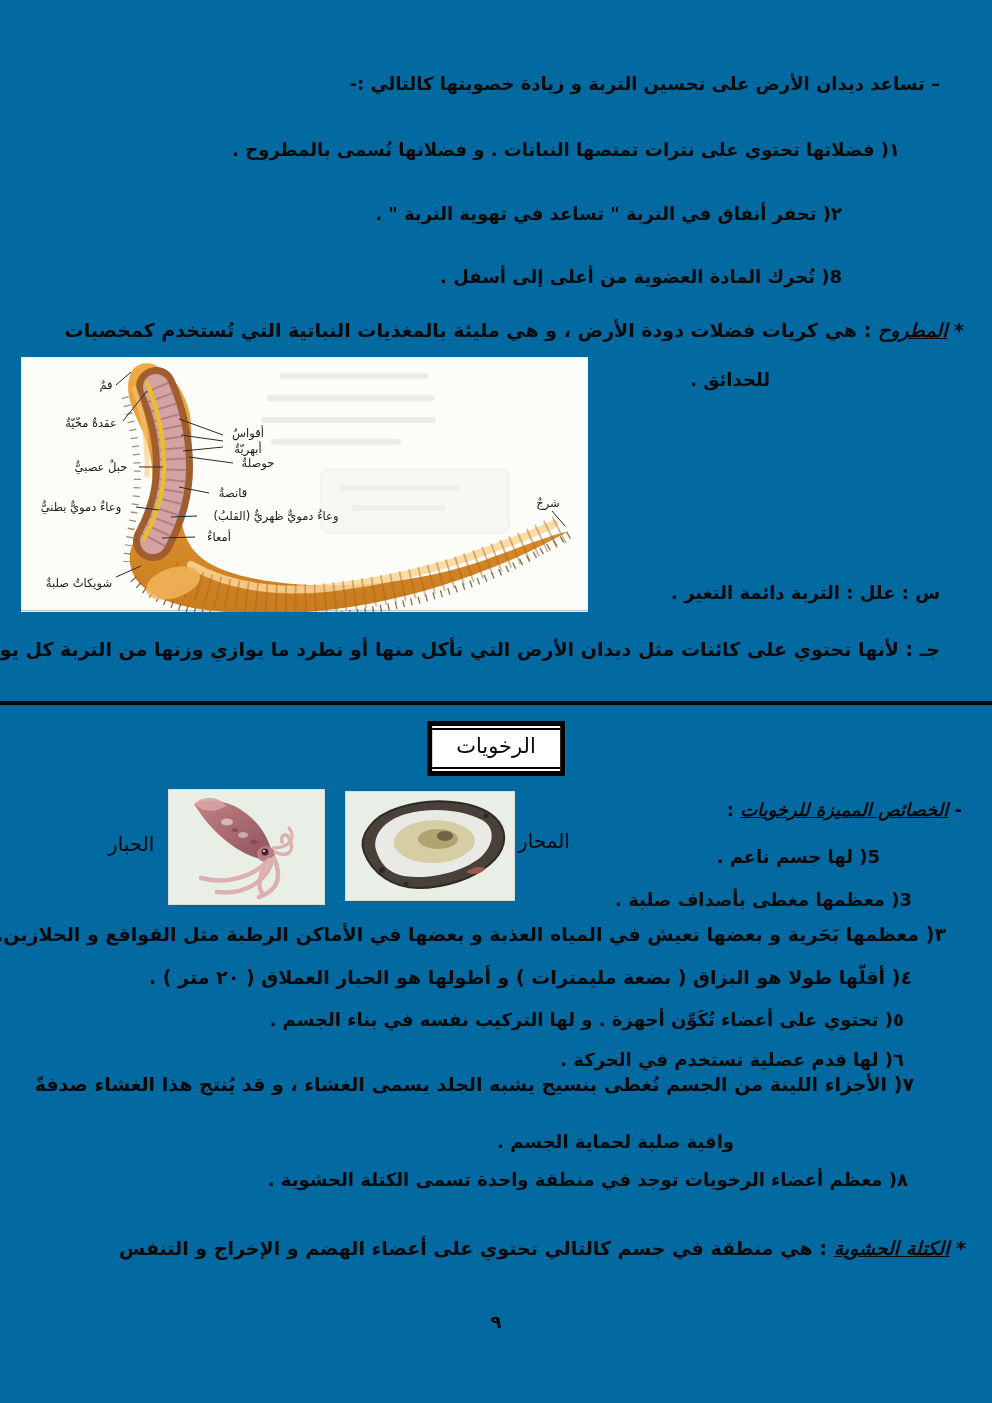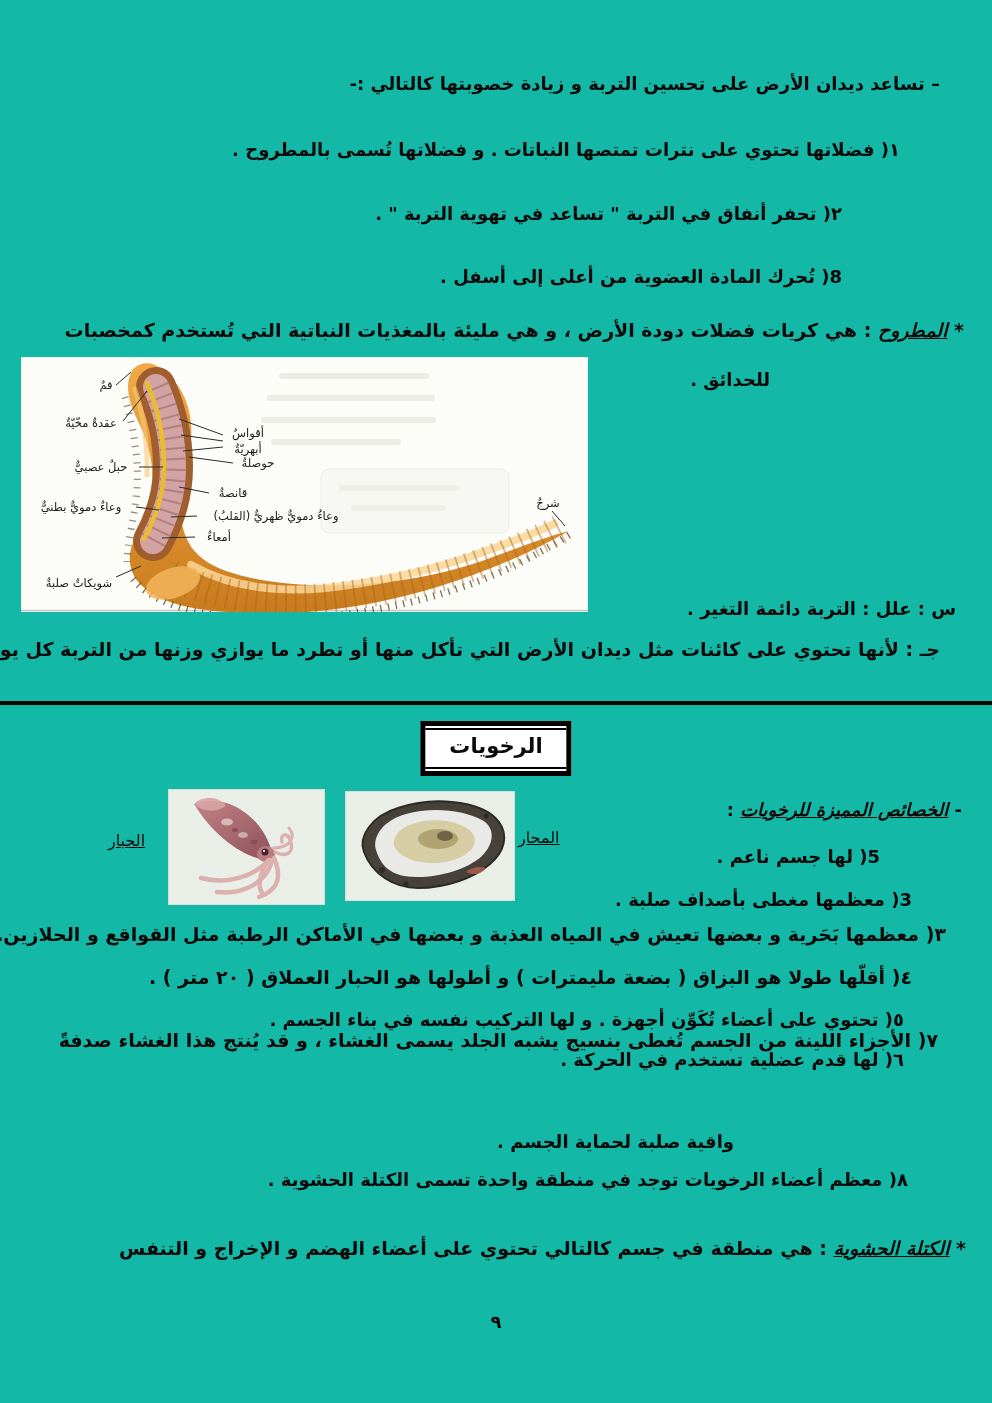--- a/index.html
+++ b/index.html
@@ -1,39 +1,39 @@
 <!DOCTYPE html>
 <html lang="ar" dir="rtl"><head>
 <meta charset="utf-8">
 <style>
   html,body{margin:0;padding:0;background:#888;}
   .page{
     position:relative;width:992px;height:1403px;margin:0 auto;
-    background:#14b8a6;direction:rtl;overflow:hidden;
+    background:#0369a1;direction:rtl;overflow:hidden;
     font-family:"DejaVu Sans","Liberation Sans",sans-serif;
     font-weight:bold;color:#0a0a0a;line-height:1.3;
   }
   .ln{
     position:absolute;left:0;right:0;text-align:right;
     white-space:nowrap;font-size:18px;
   }
   .wide{font-size:19px;}
   .term{font-style:italic;text-decoration:underline;margin-top:48px;}
   .divider{position:absolute;left:0;right:0;height:4px;background:#050505;}
   .titlebox{
     position:absolute;top:721px;left:50%;transform:translateX(-50%);
     border:5px solid #000;background:#fff;
   }
   .titlebox-inner{
     margin:2px 0;border-top:2px solid #000;border-bottom:2px solid #000;
-    padding:3px 24px 7px;font-size:21px;font-weight:bold;text-align:right;
+    padding:3px 24px 7px;font-size:21px;font-weight:normal;text-align:right;
     white-space:nowrap;
   }
   .figure{position:absolute;}
-  .cap{position:absolute;font-weight:normal;font-size:16px;white-space:nowrap;text-decoration:underline;}
+  .cap{position:absolute;font-weight:normal;font-size:20px;white-space:nowrap;}
   .photo{position:absolute;background:#e9efe7;border:1px solid #d7ddd5;}
   .photo svg{display:block;}
   svg text{font-family:"DejaVu Sans","Liberation Sans",sans-serif;font-size:11.5px;fill:#1b1b1b;text-anchor:middle;font-weight:normal;}
   .pagenum{position:absolute;left:0;right:0;text-align:center;font-size:18px;}
 </style>
 </head>
 <body>
 
 <div class="page">
 
@@ -125,21 +125,21 @@
       <text x="80" y="114">حبلٌ عصبيٌّ</text>
       <text x="212" y="140">قانصةٌ</text>
       <text x="60" y="154">وعاءٌ دمويٌّ بطنيٌّ</text>
       <text x="255" y="163">وعاءُ دمويٌّ ظهريٌّ (القلبُ)</text>
       <text x="198" y="184">أمعاءٌ</text>
       <text x="58" y="230">شويكاتٌ صلبةٌ</text>
       <text x="527" y="150">شرجٌ</text>
     </svg>
   </div>
 
-  <div class="ln" style="top:597px;padding-right:36px">س : علل : التربة دائمة التغير .</div>
+  <div class="ln" style="top:581px;padding-right:52px">س : علل : التربة دائمة التغير .</div>
   <div class="ln wide" style="top:637px;padding-right:52px">جـ : لأنها تحتوي على كائنات مثل ديدان الأرض التي تأكل منها أو تطرد ما يوازي وزنها من التربة كل يوم .</div>
 
   <div class="divider" style="top:701px"></div>
 
   <div class="titlebox">
     <div class="titlebox-inner">الرخويات</div>
   </div>
 
   <div class="cap" style="top:831px;left:108px">الحبار</div>
   <div class="photo" style="top:789px;left:168px;width:155px;height:114px">
@@ -188,21 +188,21 @@
   <div class="cap" style="top:828px;left:518px">المحار</div>
 
   <div class="ln" style="top:798px;padding-right:30px"><span>- </span><span class="term">الخصائص المميزة للرخويات</span><span> :</span></div>
 
   <div class="ln" style="top:845px;padding-right:112px">5( لها جسم ناعم .</div>
   <div class="ln" style="top:888px;padding-right:80px">3( معظمها مغطى بأصداف صلبة .</div>
   <div class="ln wide" style="top:922px;padding-right:46px">٣( معظمها بَحَرية و بعضها تعيش في المياه العذبة و بعضها في الأماكن الرطبة مثل القواقع و الحلازين.</div>
   <div class="ln wide" style="top:965px;padding-right:80px">٤( أقلّها طولا هو البزاق ( بضعة مليمترات ) و أطولها هو الحبار العملاق ( ٢٠ متر ) .</div>
   <div class="ln" style="top:1008px;padding-right:88px">٥( تحتوي على أعضاء تُكَوِّن أجهزة . و لها التركيب نفسه في بناء الجسم .</div>
   <div class="ln" style="top:1048px;padding-right:88px">٦( لها قدم عضلية تستخدم في الحركة .</div>
-  <div class="ln wide" style="top:1028px;padding-right:54px">٧( الأجزاء اللينة من الجسم تُغطى بنسيج يشبه الجلد يسمى الغشاء ، و قد يُنتج هذا الغشاء صدفةً</div>
+  <div class="ln wide" style="top:1072px;padding-right:78px">٧( الأجزاء اللينة من الجسم تُغطى بنسيج يشبه الجلد يسمى الغشاء ، و قد يُنتج هذا الغشاء صدفةً</div>
   <div class="ln" style="top:1130px;padding-right:258px">واقية صلبة لحماية الجسم .</div>
   <div class="ln" style="top:1168px;padding-right:84px">٨( معظم أعضاء الرخويات توجد في منطقة واحدة تسمى الكتلة الحشوية .</div>
 
   <div class="ln wide" style="top:1236px;padding-right:26px"><span>* </span><span class="term">الكتلة الحشوية</span><span> : هي منطقة في جسم كالتالي تحتوي على أعضاء الهضم و الإخراج و التنفس</span></div>
 
   <div class="pagenum" style="top:1310px">٩</div>
 
 </div>
 
 </body></html>

